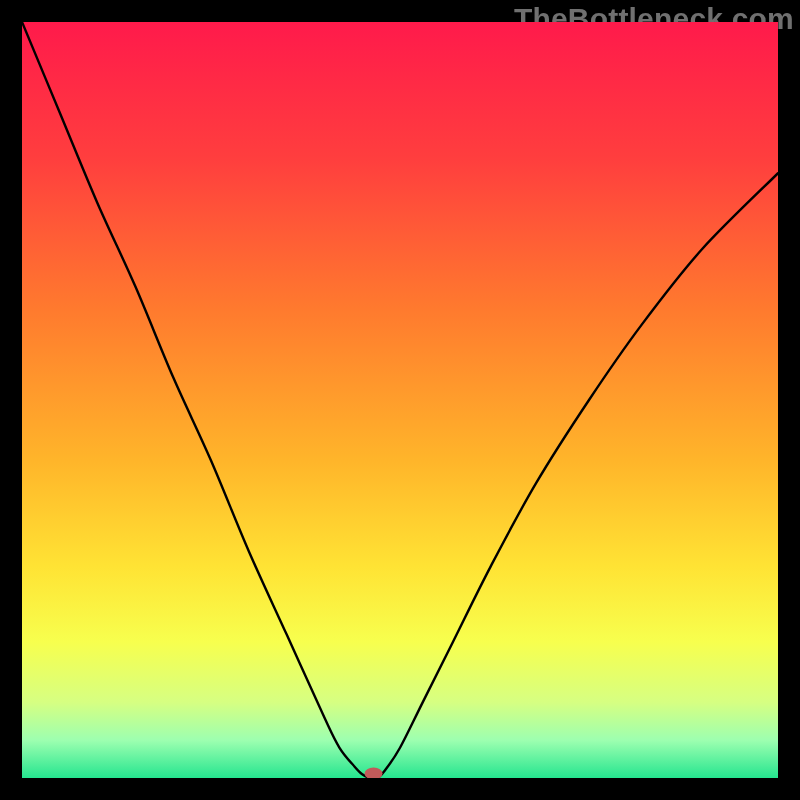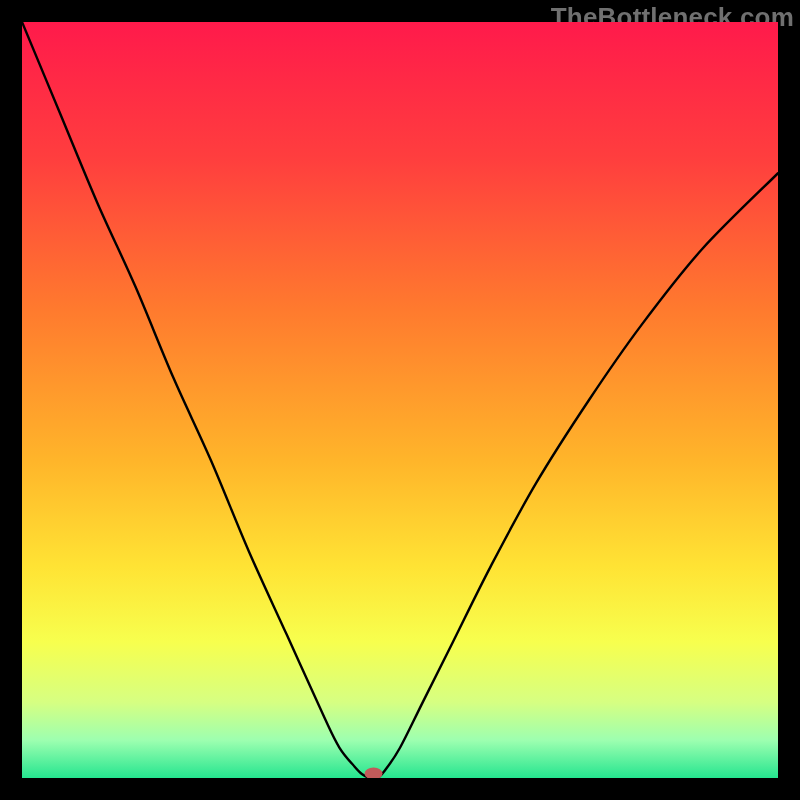--- a/index.html
+++ b/index.html
@@ -18,21 +18,21 @@
     top: 22px;
     width: 756px;
     height: 756px;
     background: #000;
   }
   .watermark {
     position: absolute;
     top: 2px;
     right: 6px;
     color: #707070;
-    font-size: 26px;
+    font-size: 30px;
     font-weight: 600;
     letter-spacing: 0.2px;
   }
   svg {
     display: block;
   }
 </style>
 </head>
 <body>
 

